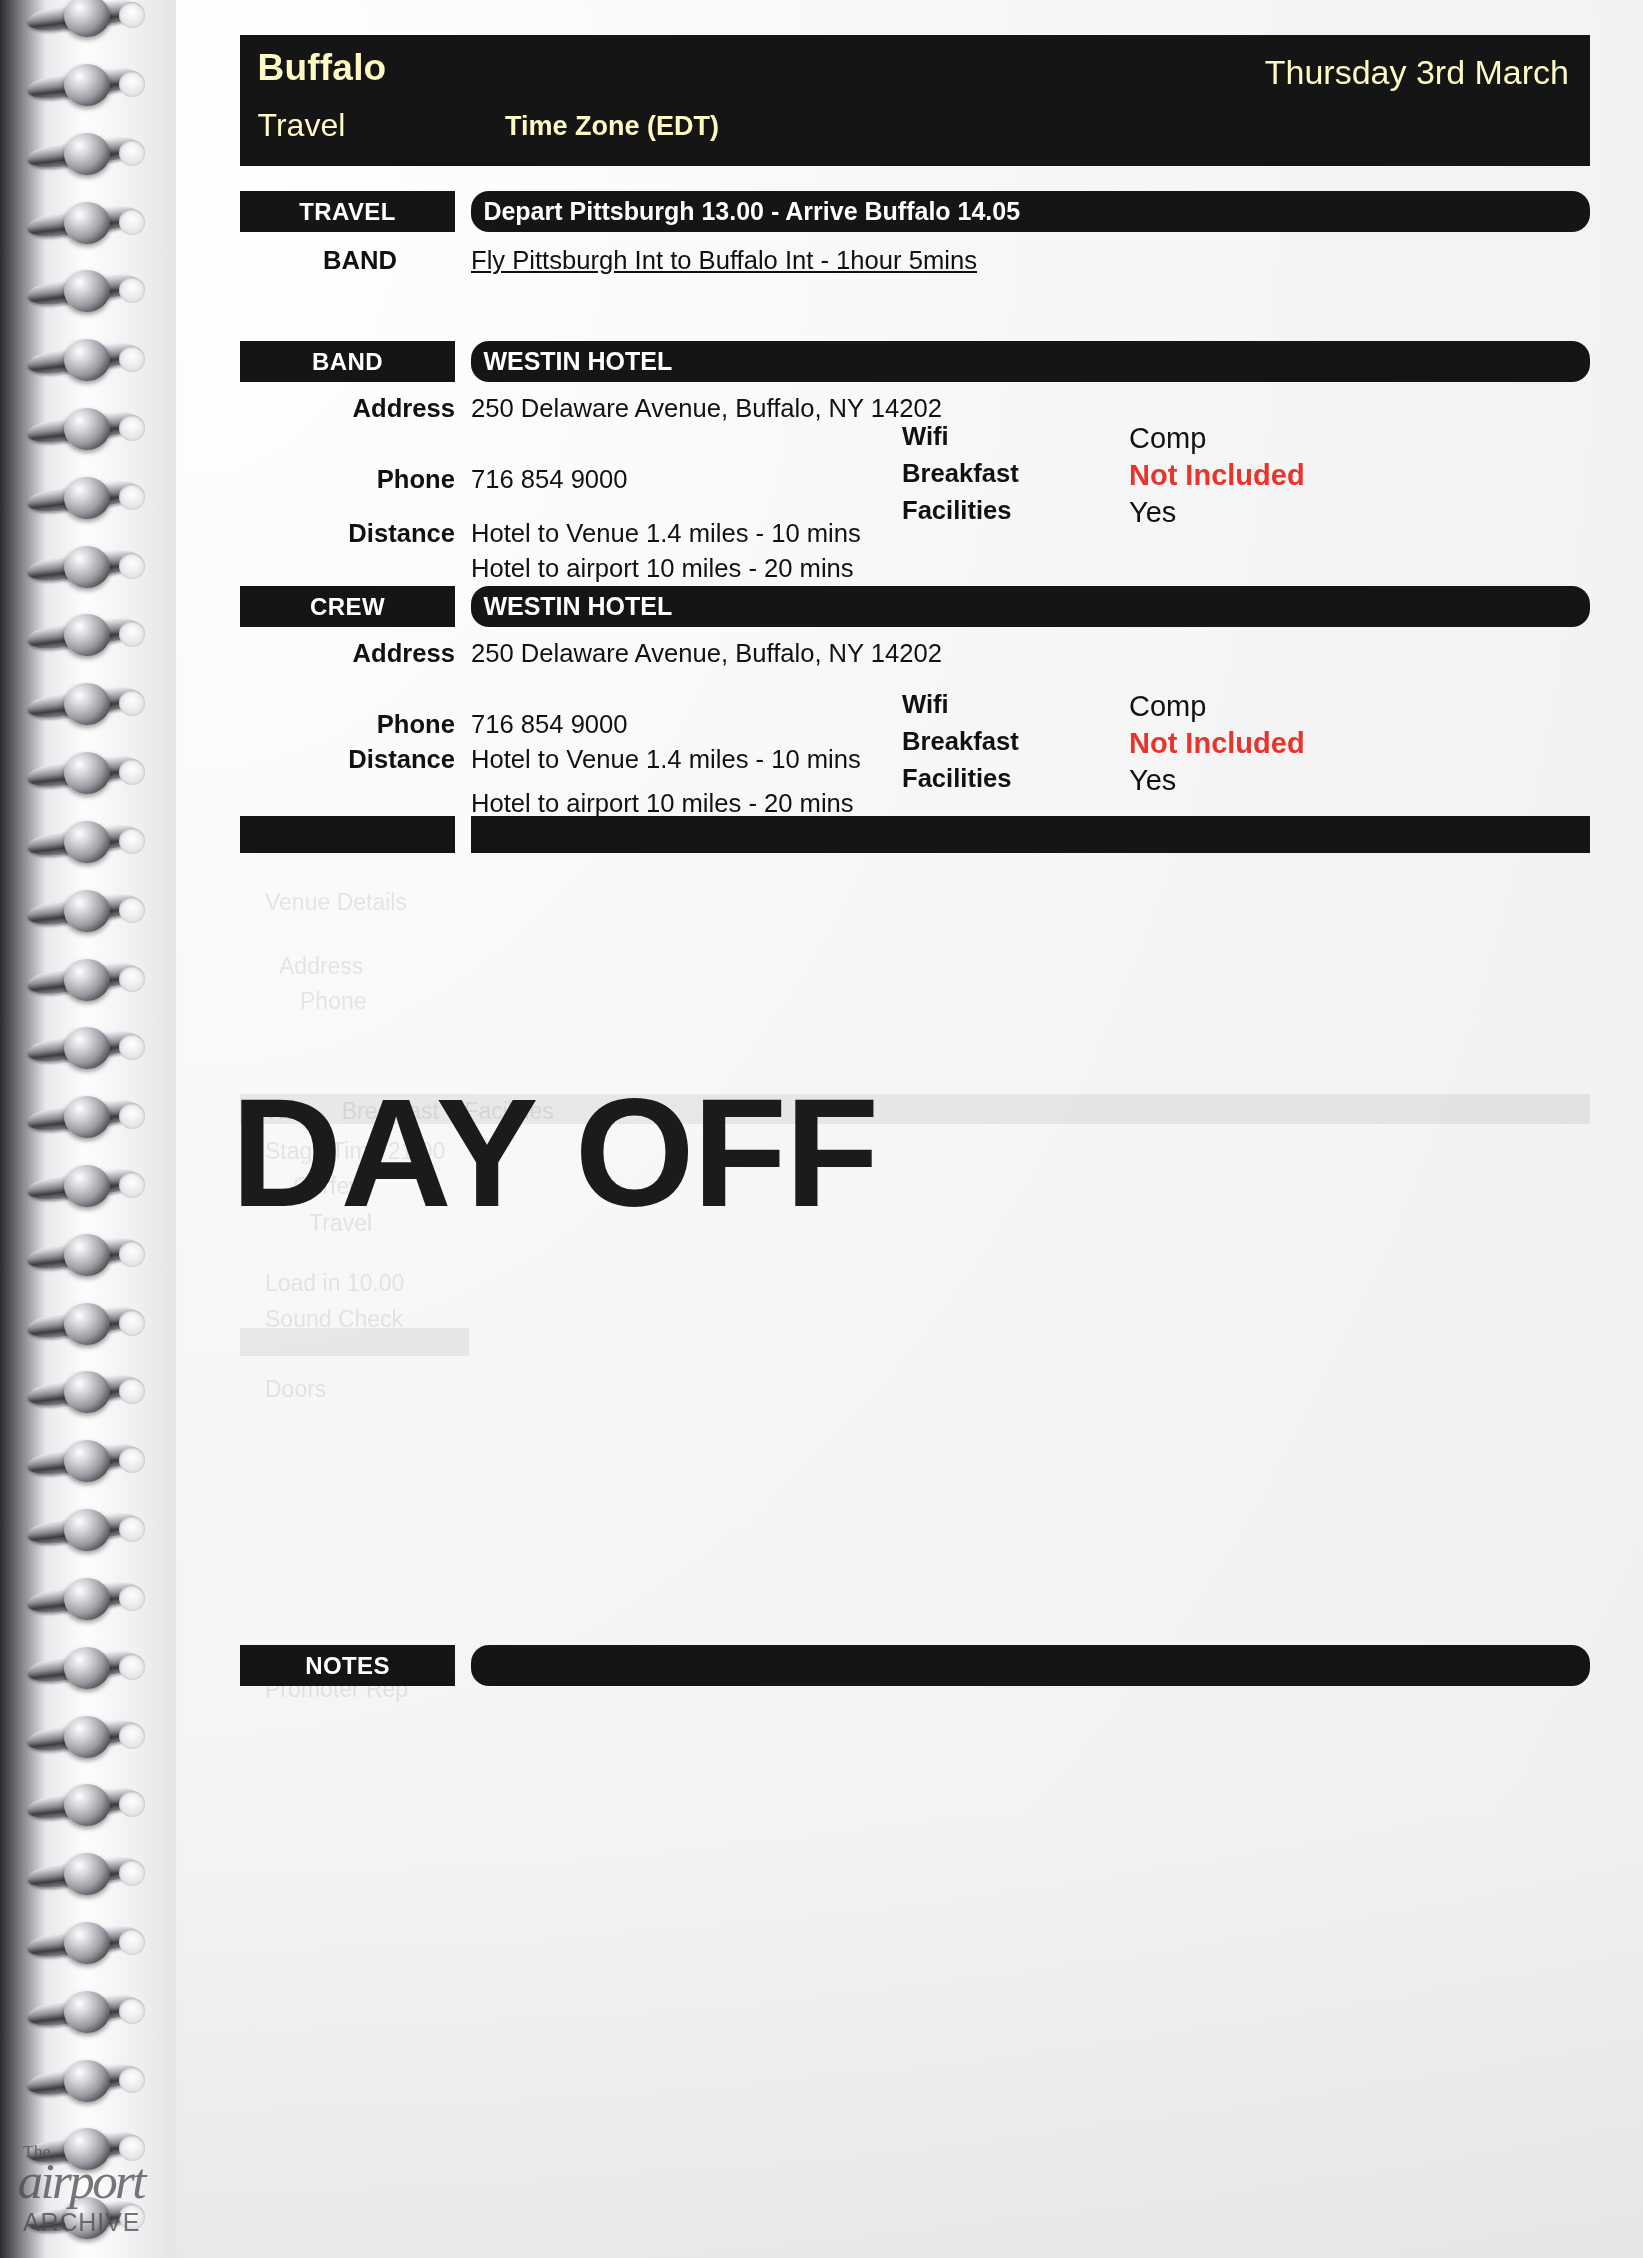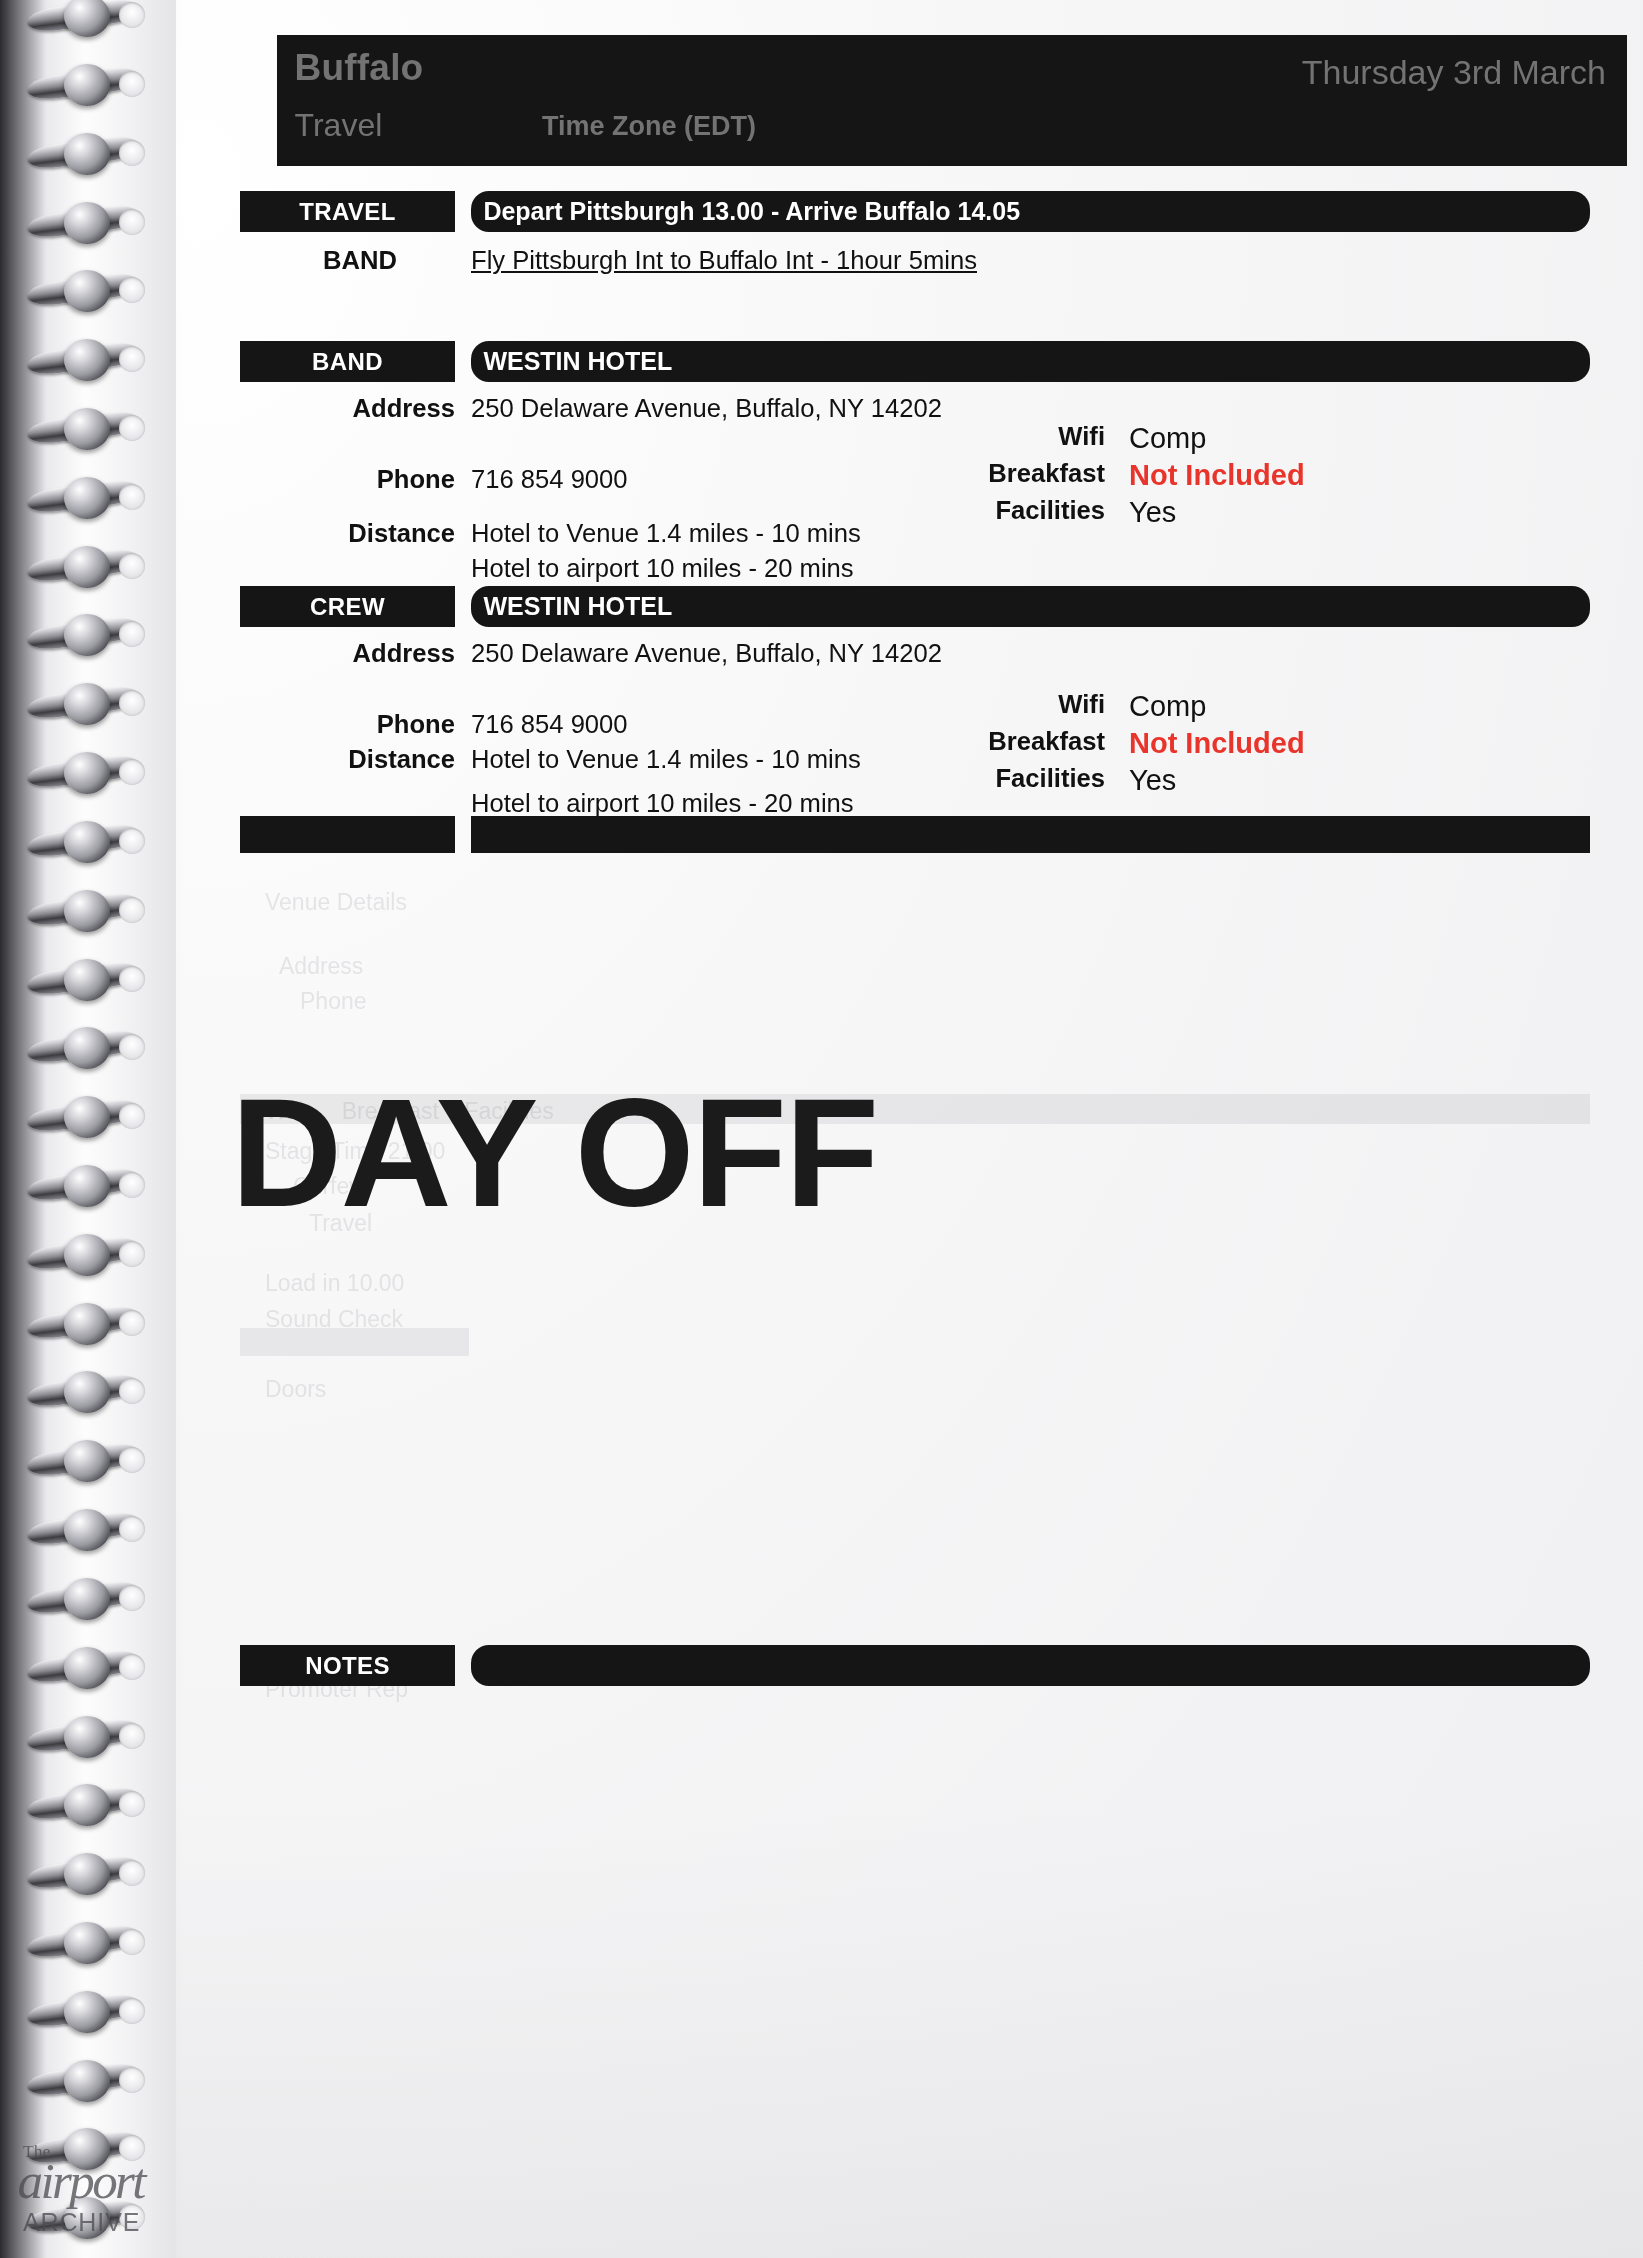--- a/index.html
+++ b/index.html
@@ -87,22 +87,21 @@
   
   .sheet {
     position: absolute;
     left: 240px;
     top: 35px;
     width: 1350px;
   }
 
   .bar {
     background: #151515;
-    color: #737373;
-    margin-left: 37px;
+    color: #fef9c3;
   }
 
   
   .hdr {
     width: 1350px;
     height: 131px;
     position: relative;
   }
   .hdr .city {
     position: absolute;
@@ -176,21 +175,20 @@
     position: absolute;
     left: 231px;
     font-size: 25.6px;
     color: #111;
     white-space: nowrap;
   }
 
   .amen-label {
     position: absolute;
     width: 203px;
-    text-align: right;
     font-size: 25.6px;
     font-weight: bold;
     color: #111;
   }
   .amen-val {
     position: absolute;
     font-size: 29px;
     color: #111;
   }
   .amen-val.alert { color: #e8342a; font-weight: bold; }

